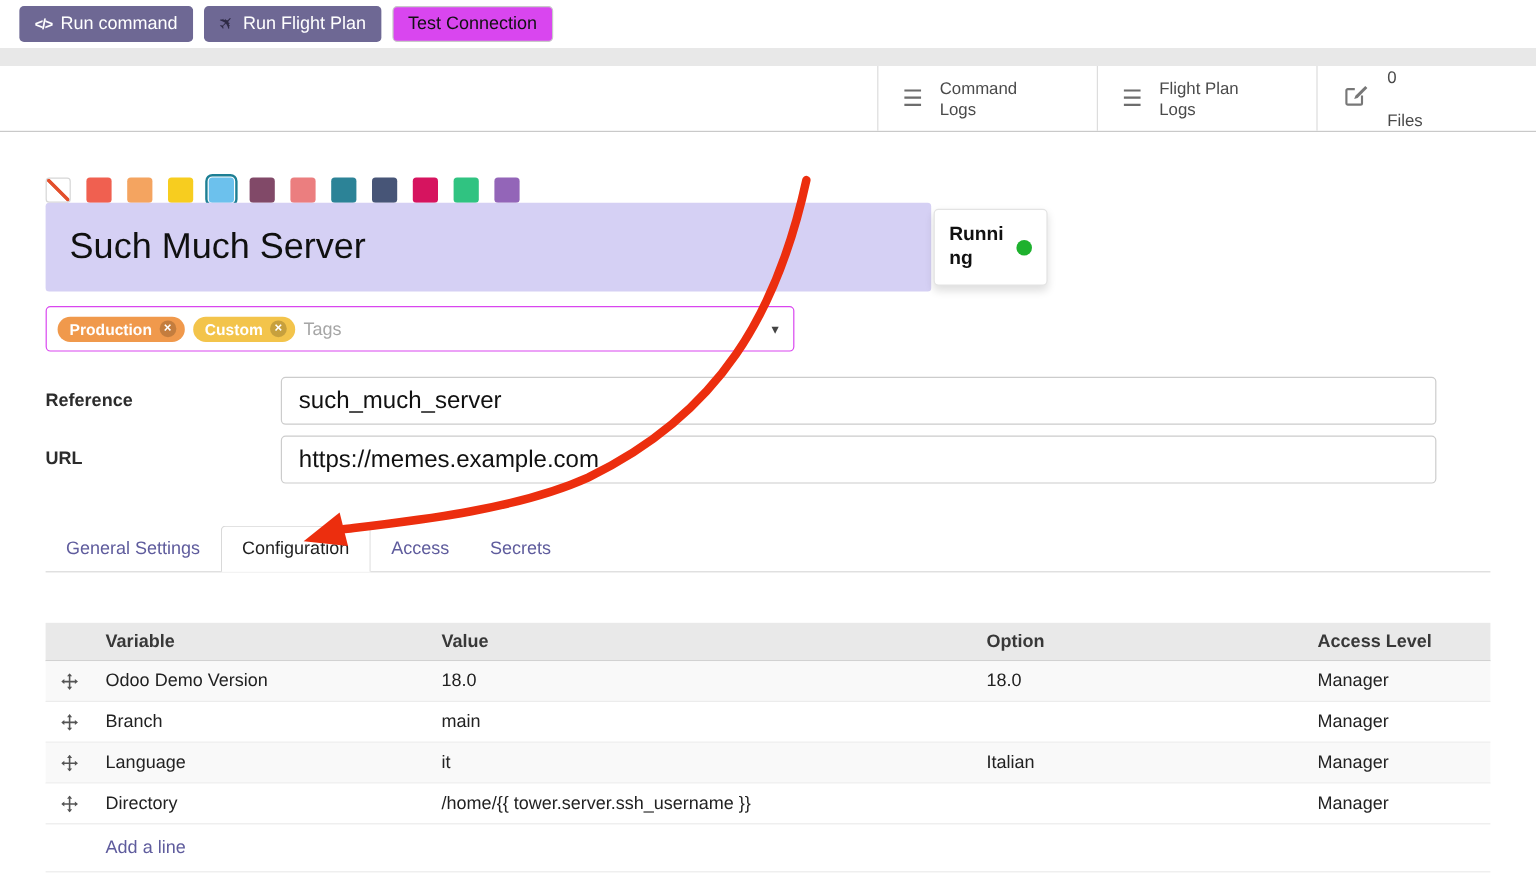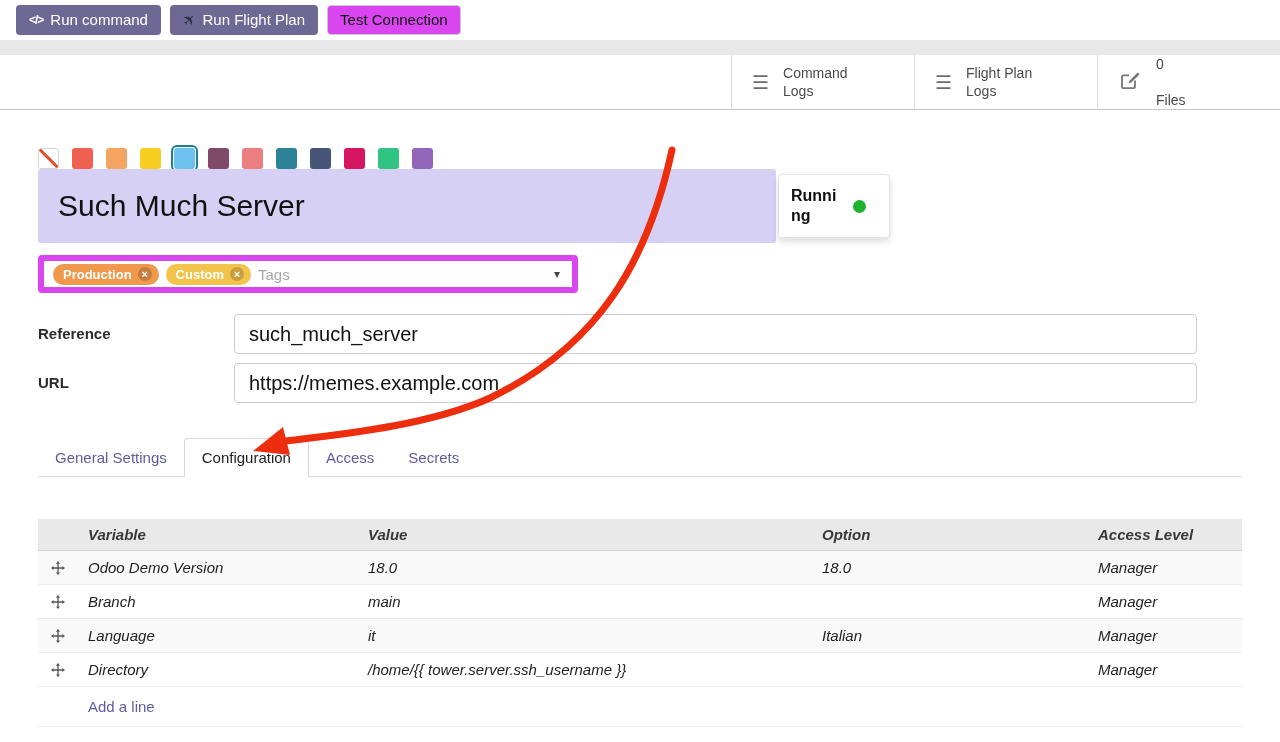--- a/index.html
+++ b/index.html
@@ -31,28 +31,28 @@
   
   .palette { margin-top:38px; display:flex; gap:13px; align-items:center; }
   .swatch { width:21px; height:21px; border-radius:3px; cursor:pointer; }
   .swatch-none { background:linear-gradient(to top right,#fff 44%,#e34f2c 46%,#e34f2c 55%,#fff 57%);
                  border:1px solid #d6d6d6; }
   .swatch.selected { outline:2px solid #1d7f94; outline-offset:1px; }
 
   
   .title-row { display:flex; align-items:center; }
   .title-box { width:738px; border-radius:3px; padding:20px 20px; font-size:30px; color:#101010; cursor:text; }
-  .status-card { width:112px; margin-left:2px; background:#fff; border:1px solid #e3e3e3; border-radius:4px;
+  .status-card { width:95px; margin-left:2px; background:#fff; border:1px solid #e3e3e3; border-radius:4px;
                  padding:11px 12px; display:flex; align-items:center; gap:10px;
                  box-shadow:0 4px 7px rgba(0,0,0,0.13); cursor:pointer; }
   .status-text { font-weight:700; font-size:16px; line-height:1.25; width:52px; overflow-wrap:anywhere; color:#111; }
   .status-dot { width:13px; height:13px; border-radius:50%; flex:none; }
 
   
-  .tags-box { margin-top:12px; width:540px; border:6px solid #d946ef; border-radius:4px; min-height:38px;
+  .tags-box { margin-top:12px; width:624px; border:1px solid #d946ef; border-radius:4px; min-height:38px;
               display:flex; align-items:center; gap:7px; padding:0 30px 0 9px; position:relative; cursor:text; }
   .pill { display:inline-flex; align-items:center; gap:6px; color:#fff; font-size:13px; font-weight:700;
           border-radius:11px; padding:3px 7px 3px 10px; }
   .pill-x { width:14px; height:14px; border-radius:50%; background:rgba(0,0,0,0.18); font-size:11px;
             display:flex; align-items:center; justify-content:center; cursor:pointer; line-height:1; }
   .tags-ph { color:#a6a6a6; font-size:15px; }
   .caret { position:absolute; right:12px; top:50%; transform:translateY(-50%); color:#444; font-size:12px; cursor:pointer; }
 
   
   .field-row { display:flex; margin-top:9px; }
@@ -62,21 +62,21 @@
                  padding:14px 14px; font-size:20px; color:#111; margin-right:45px; cursor:text; }
 
   
   .tabs { margin-top:35px; display:flex; align-items:flex-end; border-bottom:1px solid #d9d9d9; }
   .tab { padding:10px 17px; font-size:15px; cursor:pointer; }
   .tab.active { background:#fff; border:1px solid #d9d9d9; border-bottom:1px solid #fff; margin-bottom:-1px;
                 border-radius:4px 4px 0 0; color:#1f1f1f; }
 
   
   .cfg-table { margin-top:42px; }
-  .trow { display:grid; grid-template-columns:48px 280px 454px 276px 1fr; align-items:center;font-style:italic; }
+  .trow { display:grid; grid-template-columns:48px 280px 454px 276px 1fr; align-items:center; }
   .thead { background:#e9e9e9; border-bottom:1px solid #d2d2d2; }
   .thead .tcell { padding:7px 8px 7px 2px; font-size:15px; font-weight:700; color:#383838; cursor:pointer; }
   .tcell { padding:8px 8px 8px 2px; font-size:15px; color:#222; }
   .tcell.handle { padding-left:13px; cursor:grab; display:flex; align-items:center; }
   .trow.data { border-bottom:1px solid #ececec; background:#fff; }
   .trow.data.striped { background:#f9f9f9; }
   .add-line { padding:11px 0 11px 50px; font-size:15px; border-bottom:1px solid #ececec; cursor:pointer; }
 
   .arrow-overlay { position:absolute; left:0; top:0; pointer-events:none; z-index:50; }
 </style>

